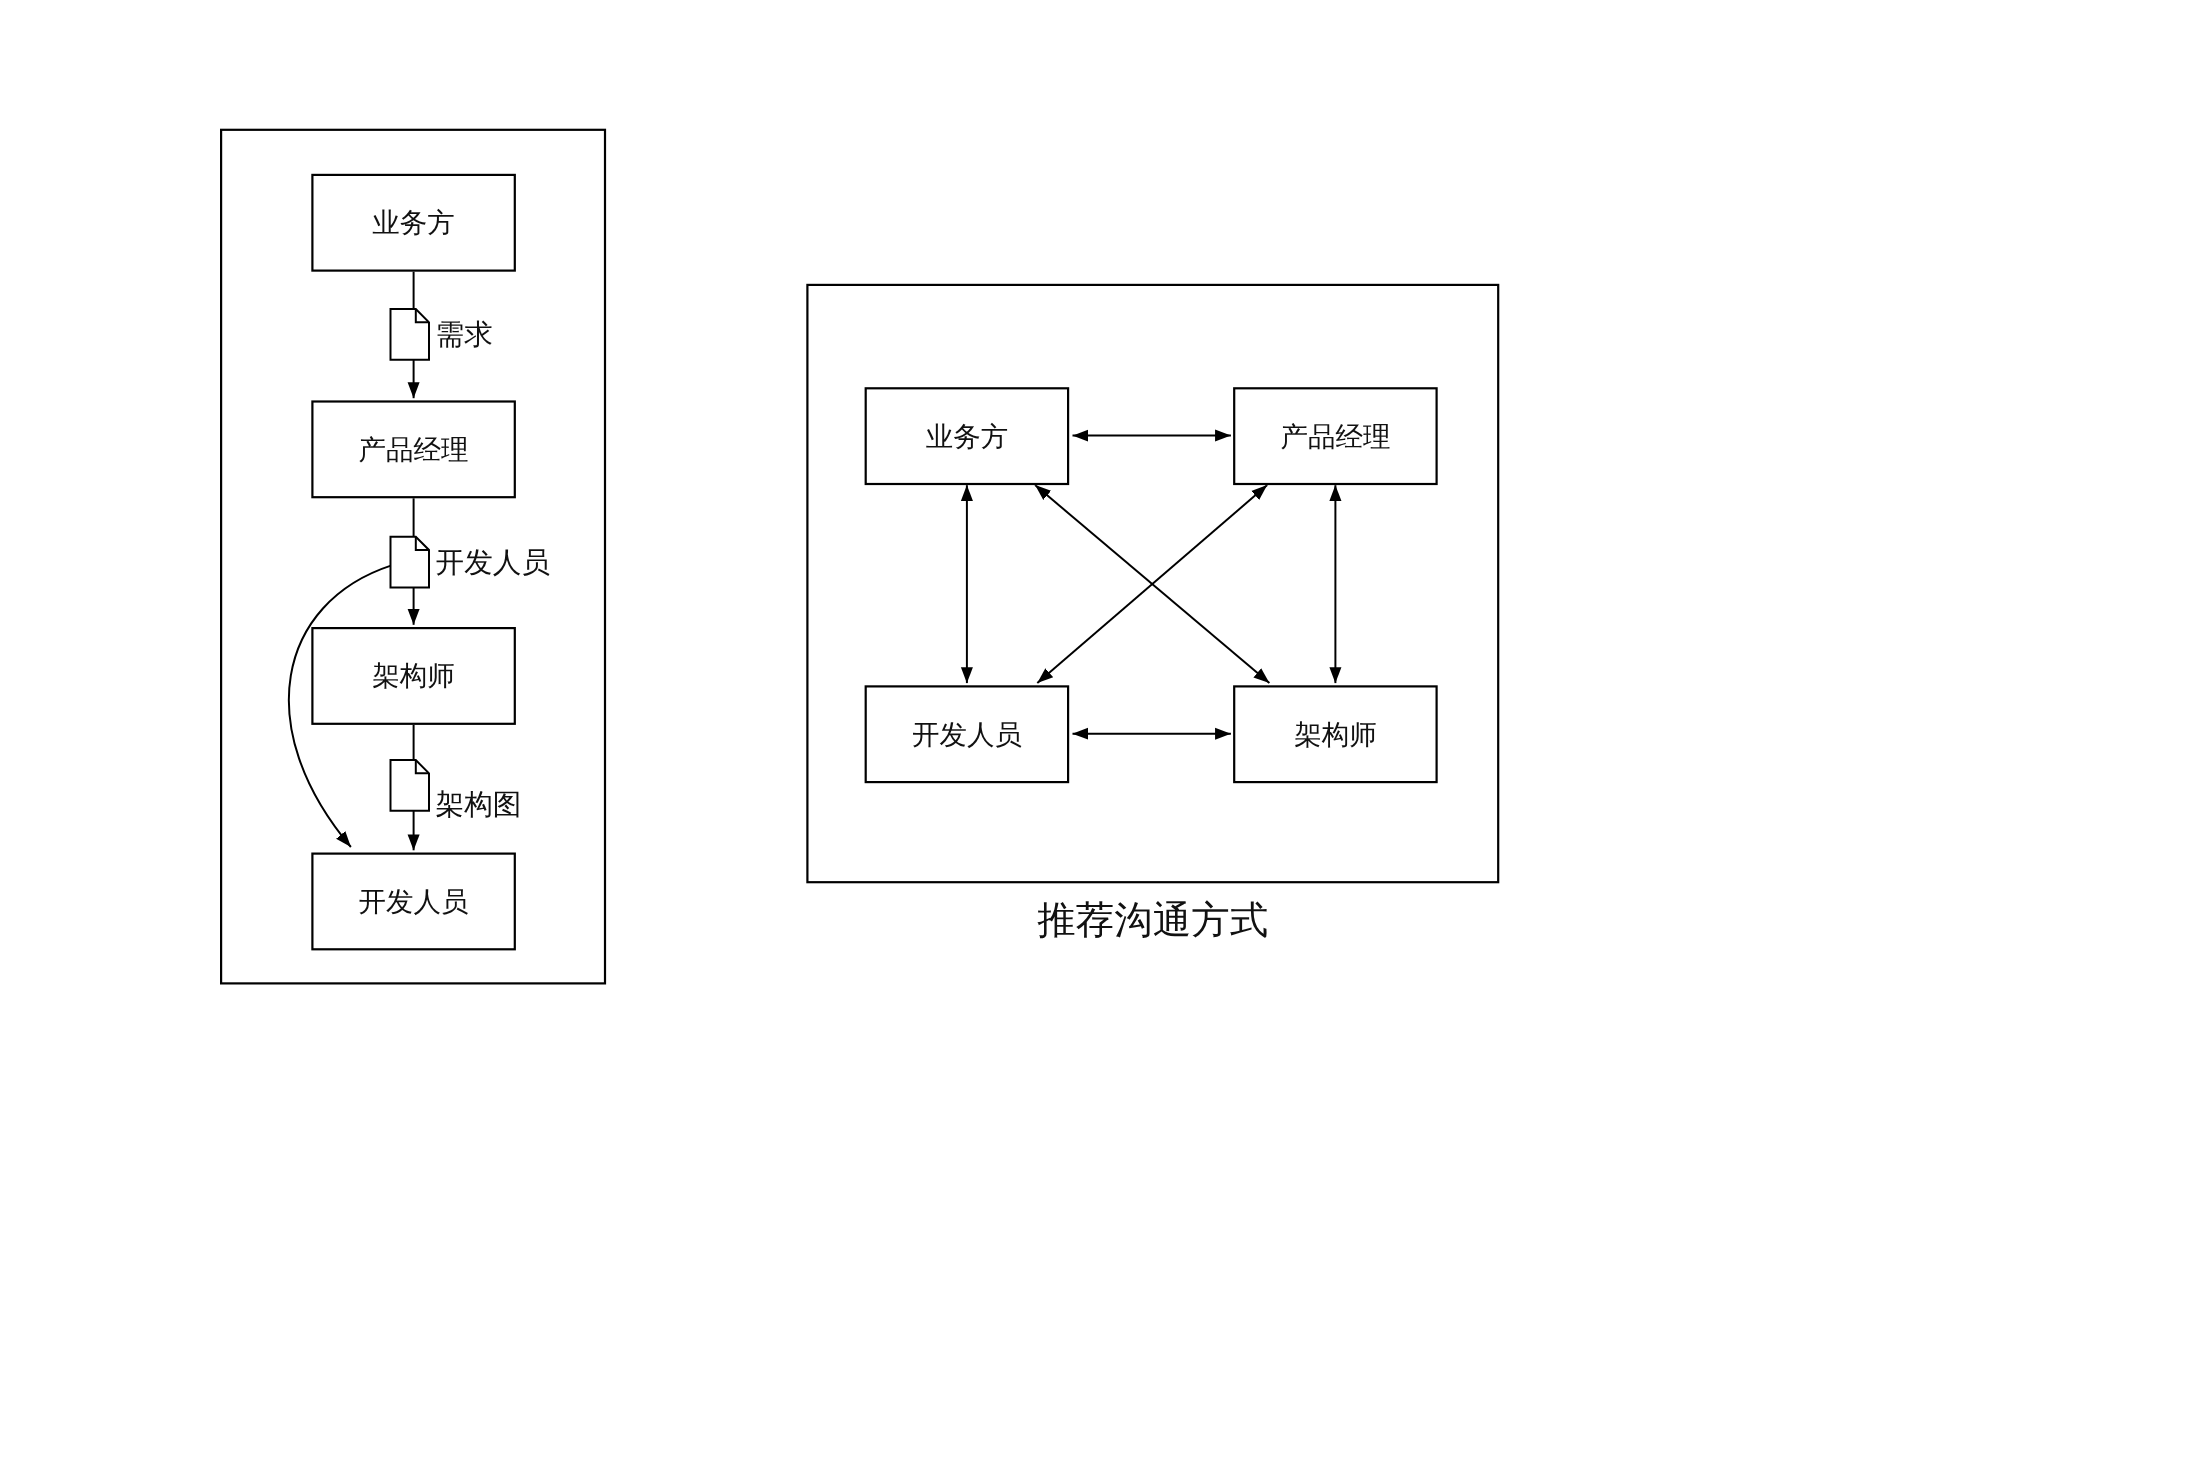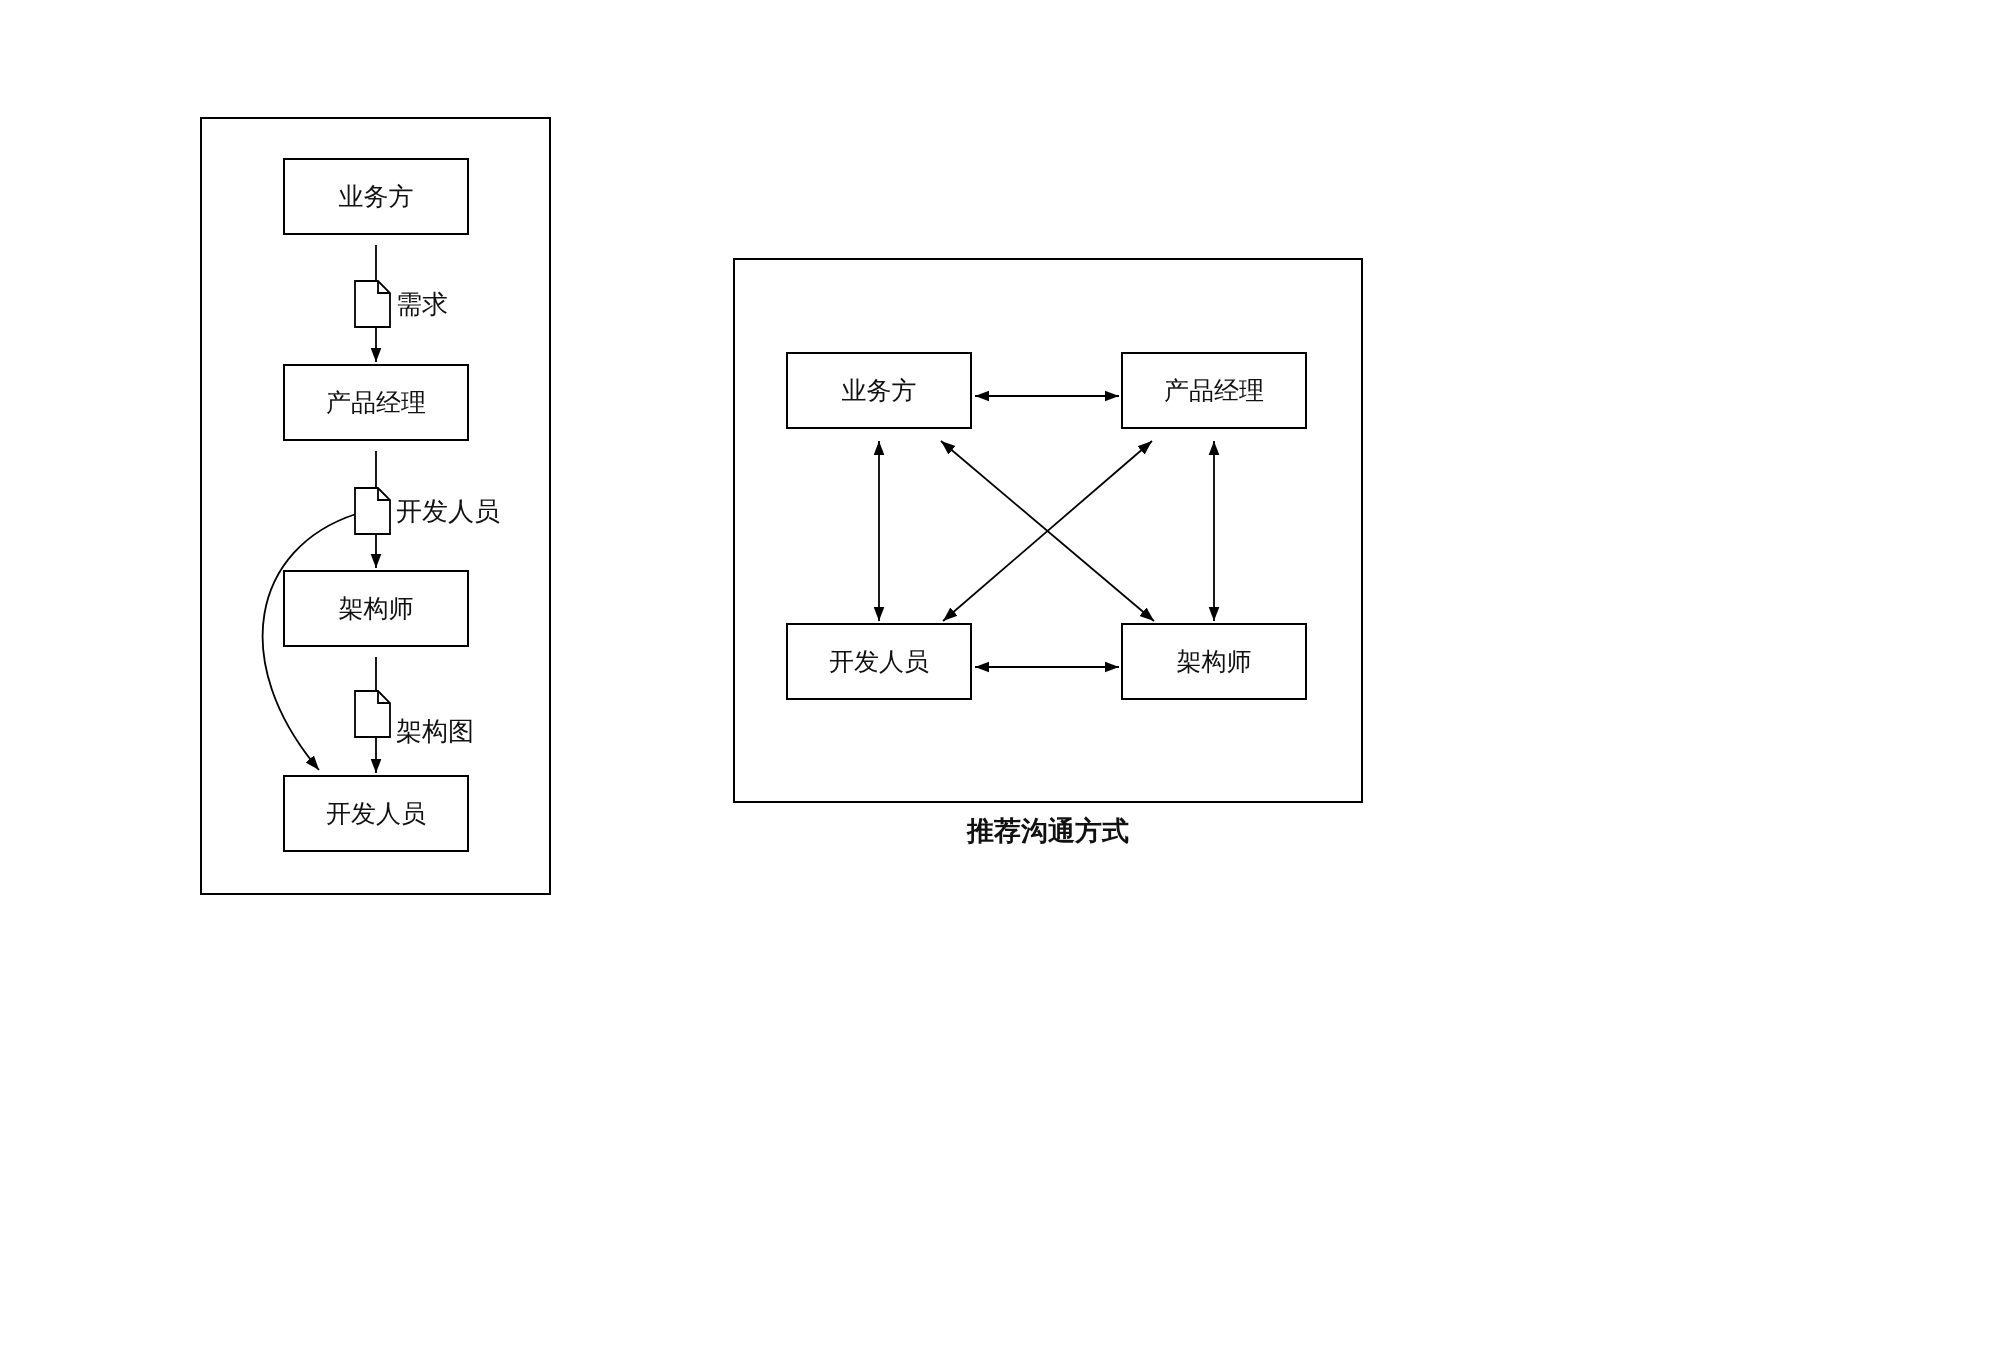--- a/index.html
+++ b/index.html
@@ -23,21 +23,21 @@
     position: absolute;
     border: 2px solid #000000;
     background: transparent;
   }
   #left-frame  { left: 200px; top: 117px; width: 351px; height: 778px; }
   #right-frame { left: 733px; top: 258px; width: 630px; height: 545px; }
 
   .box {
     position: absolute;
     width: 186px;
-    height: 77px;
+    height: 89px;
     border: 2px solid #000000;
     background: #ffffff;
     display: flex;
     align-items: center;
     justify-content: center;
     font-size: 25px;
   }
   
   #l-business  { left: 283px; top: 158px; }
   #l-pm        { left: 283px; top: 364px; }
@@ -58,22 +58,21 @@
     font-size: 26px;
     font-family: Liberation Serif, serif;
   }
   #doc-label-requirement { top: 281px; }
   #doc-label-product     { top: 488px; }
   #doc-label-arch        { top: 708px; }
 
   .caption {
     position: absolute;
     text-align: center;
-    font-size: 27px;
-    font-weight: bold;
+    font-size: 35px;
   }
   #left-caption  { left: 200px; top: 901px; width: 351px; }
   #right-caption { left: 733px; top: 813px; width: 630px; }
 </style>
 </head>
 <body>
 
 <div id="canvas">
 
   <svg id="overlay" width="1996" height="1347" viewBox="0 0 1996 1347">

